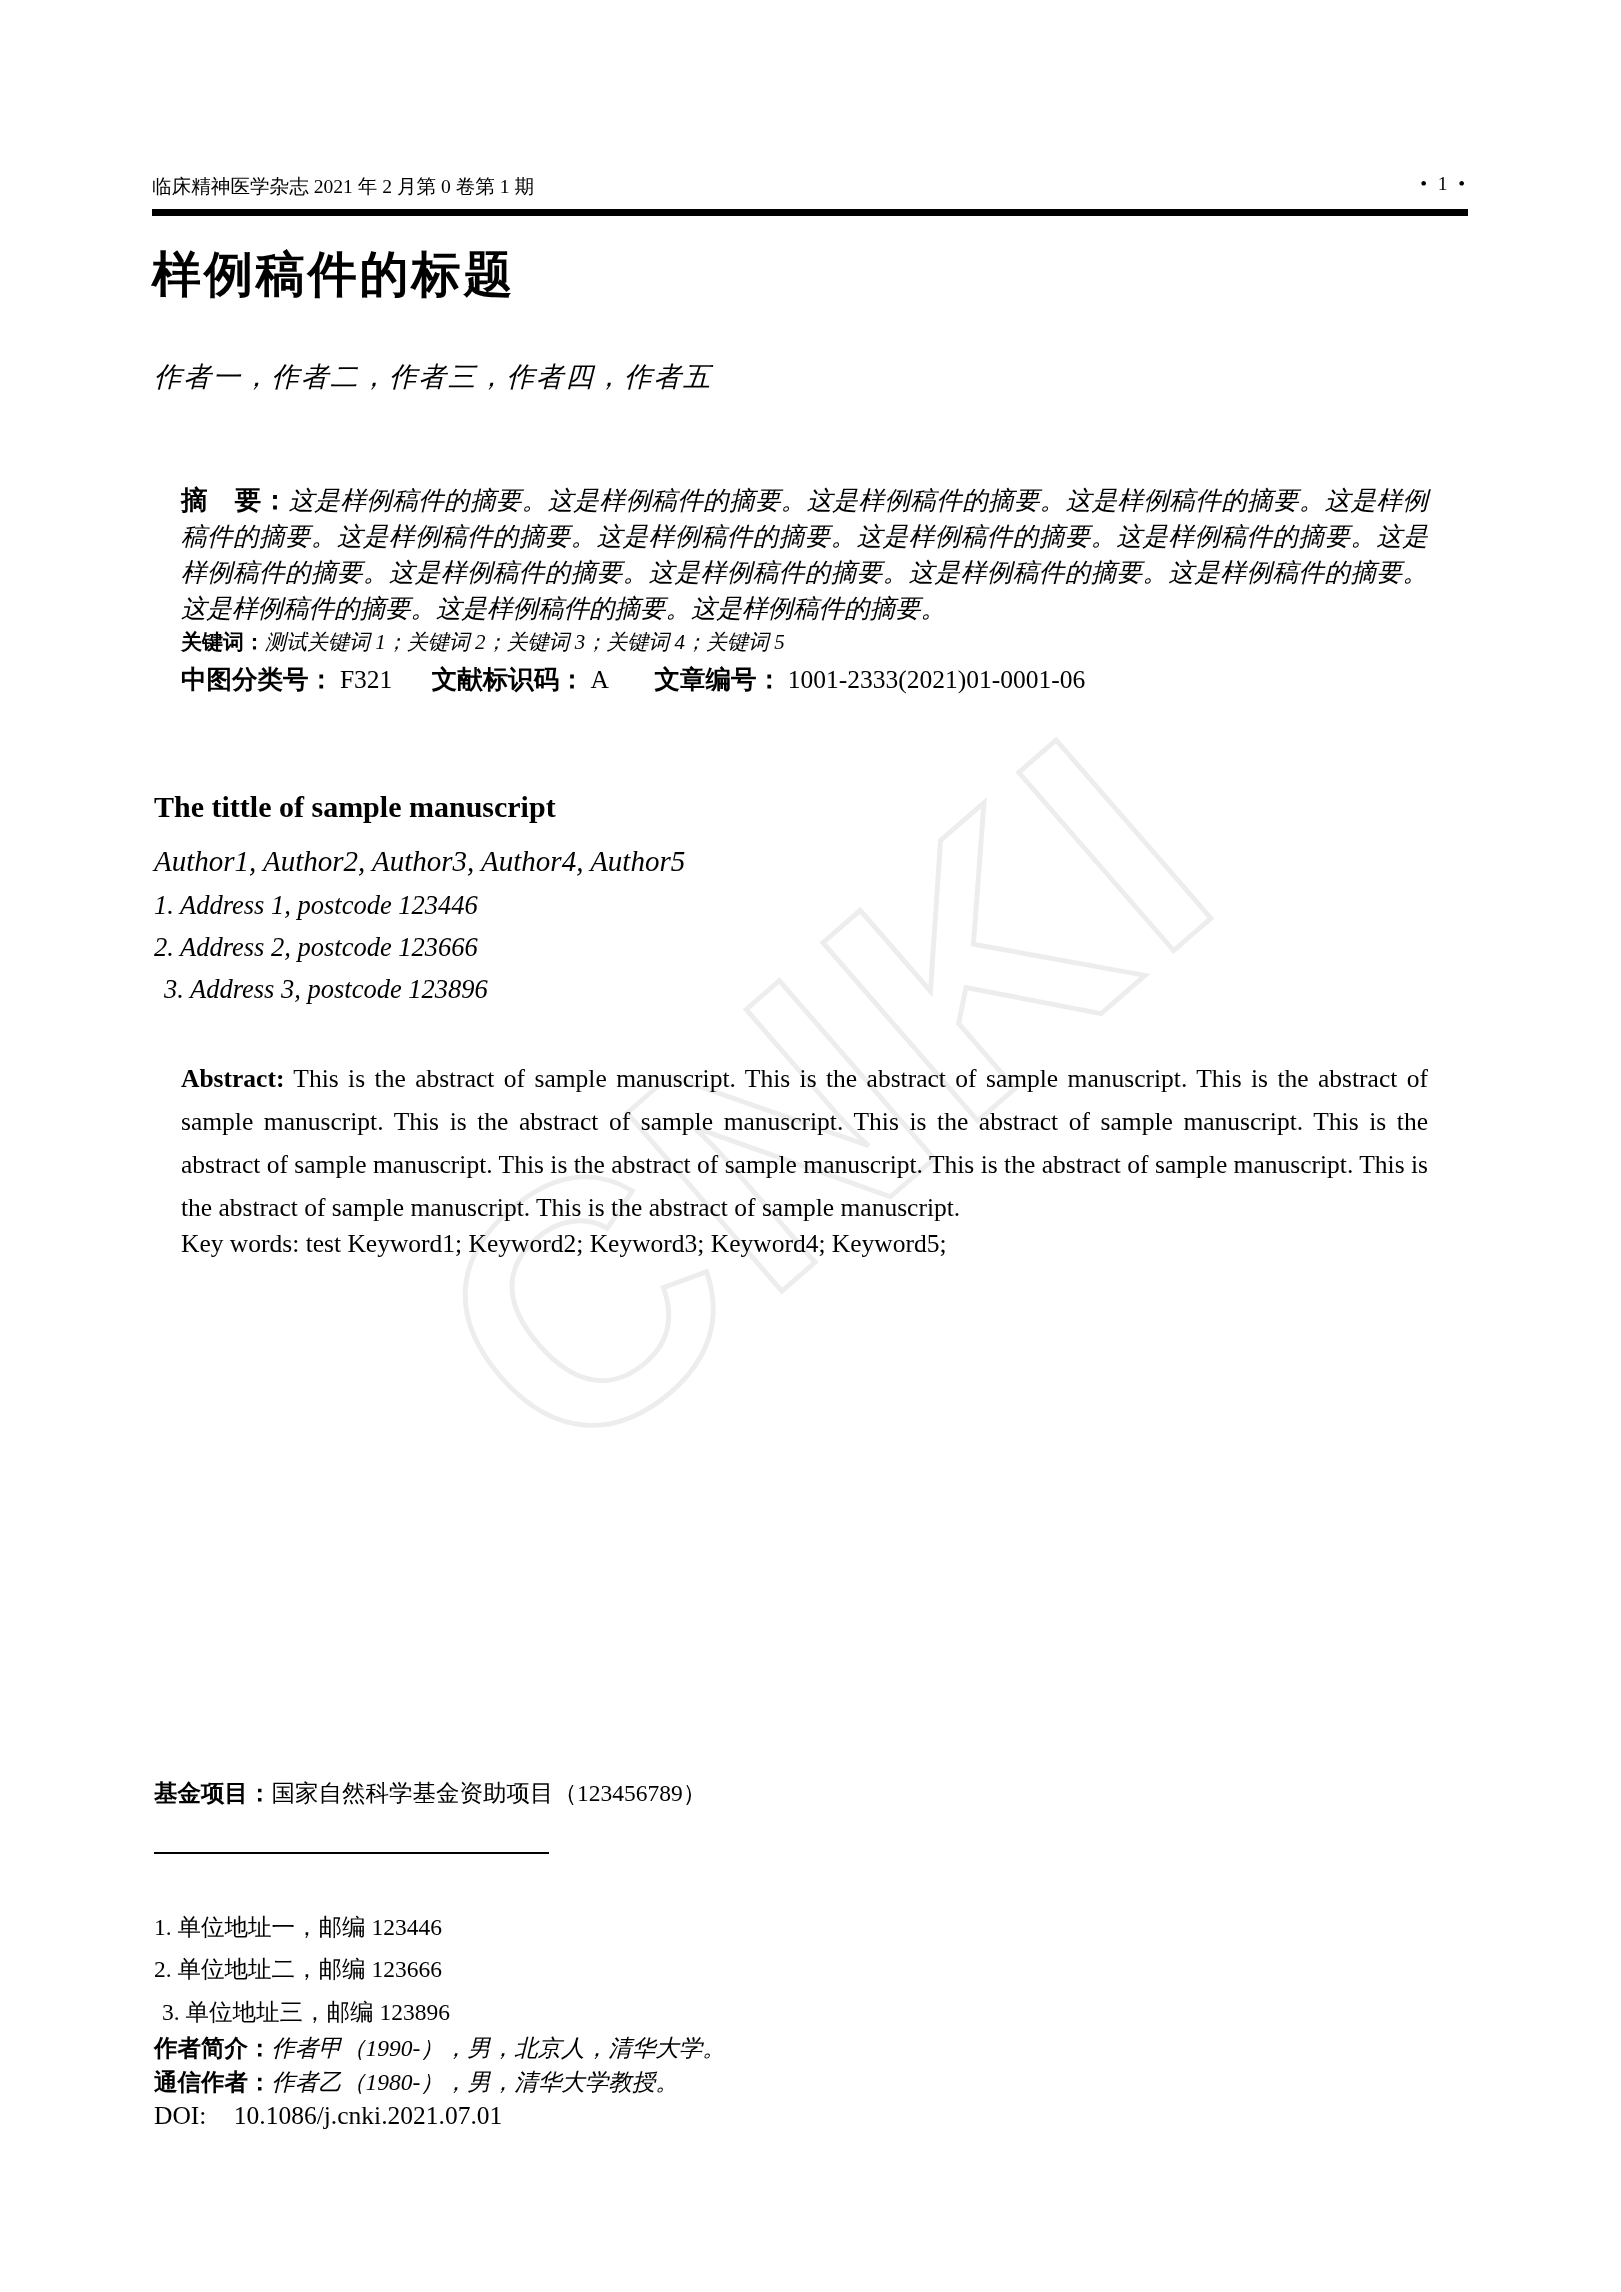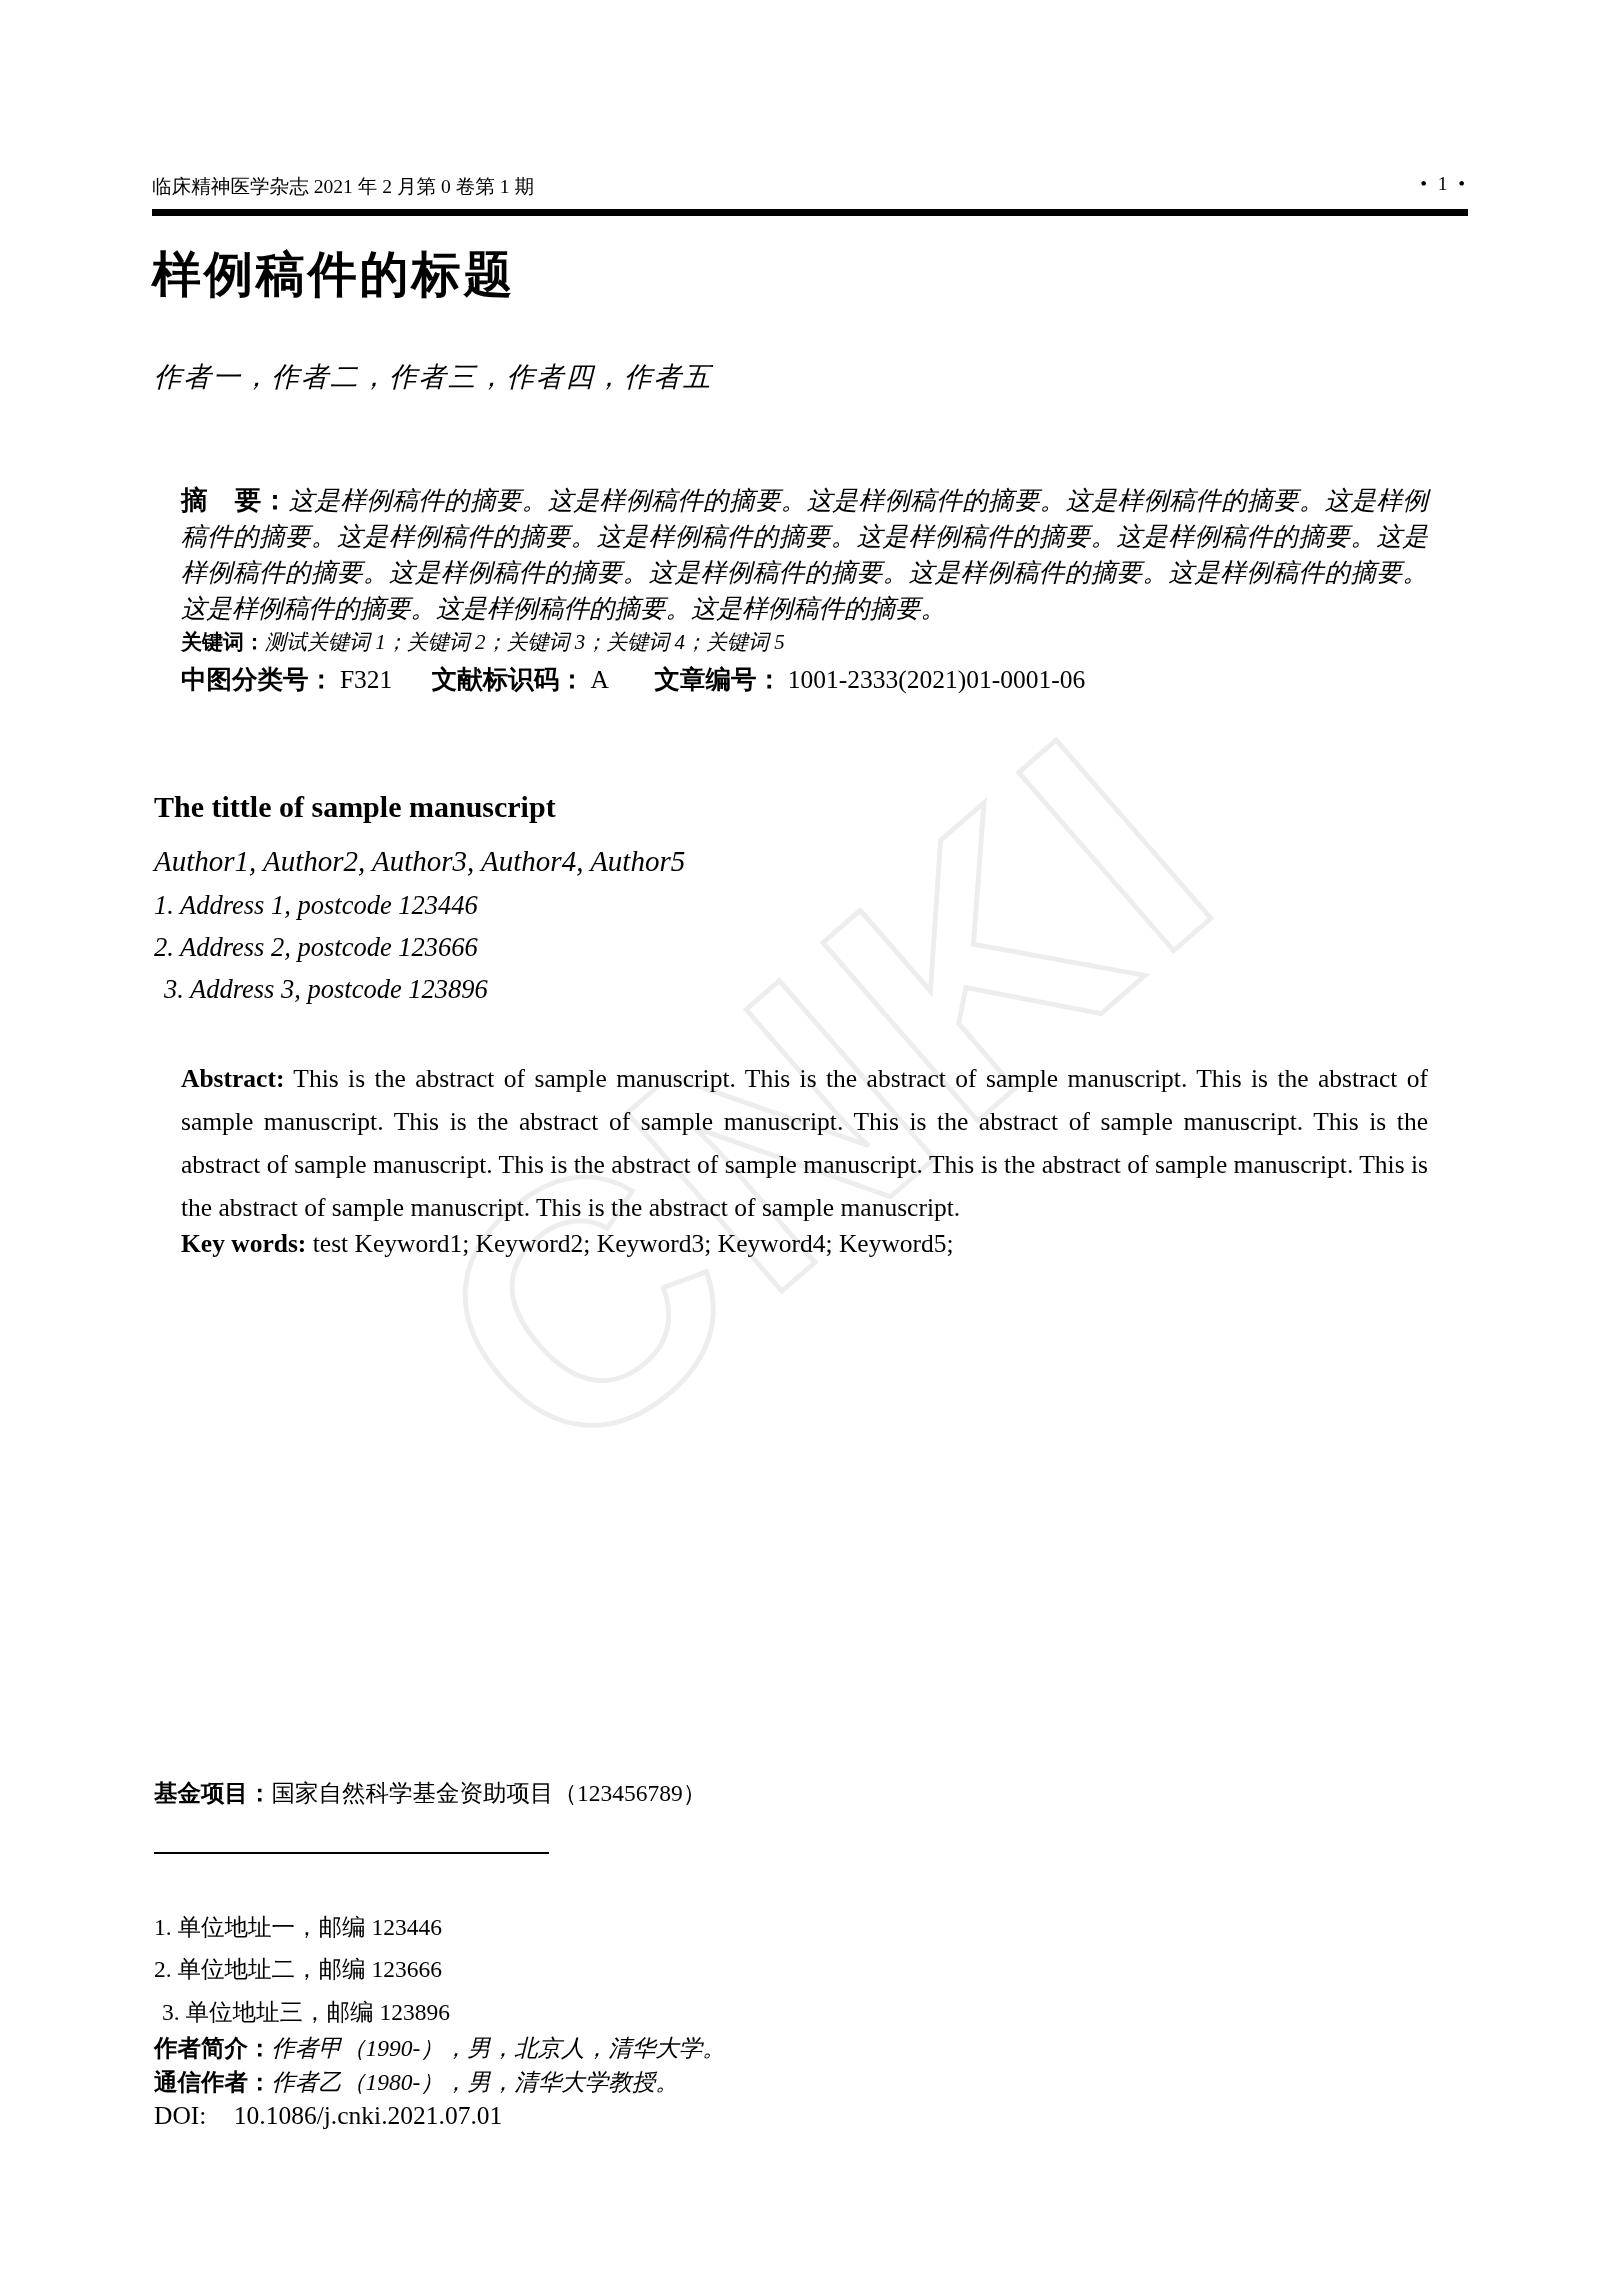--- a/index.html
+++ b/index.html
@@ -36,21 +36,21 @@
 
   .en-title{left:154px;top:790px;font-size:30px;font-weight:bold;}
   .en-authors{left:154px;top:845px;font-size:29px;font-style:italic;}
   .en-addr1{left:154px;top:890px;font-size:26.5px;font-style:italic;}
   .en-addr2{left:154px;top:932px;font-size:26.5px;font-style:italic;}
   .en-addr3{left:164px;top:974px;font-size:26.5px;font-style:italic;}
 
   .en-abstract{left:181px;top:1057px;width:1247px;font-size:25.5px;line-height:43px;text-align:justify;}
   .en-abstract .lbl{font-weight:bold;}
   .en-keywords{left:181px;top:1229px;font-size:25.5px;}
-  .en-keywords .lbl{font-weight:bold;}
+  .en-keywords .lbl{font-weight:normal;}
 
   .fn-rule{left:154px;top:1852px;width:395px;height:2px;background:#000;}
   .fn-line{left:154px;font-size:23.5px;}
   .fn-fund{top:1766px;margin-top:11px;}
   .fn-a1{top:1911px;}
   .fn-a2{top:1953px;}
   .fn-a3{top:1996px;margin-left:8px;}
   .fn-bio{top:2032px;}
   .fn-corr{top:2066px;}
   .fn-doi{top:2101px;font-size:25.5px;}

